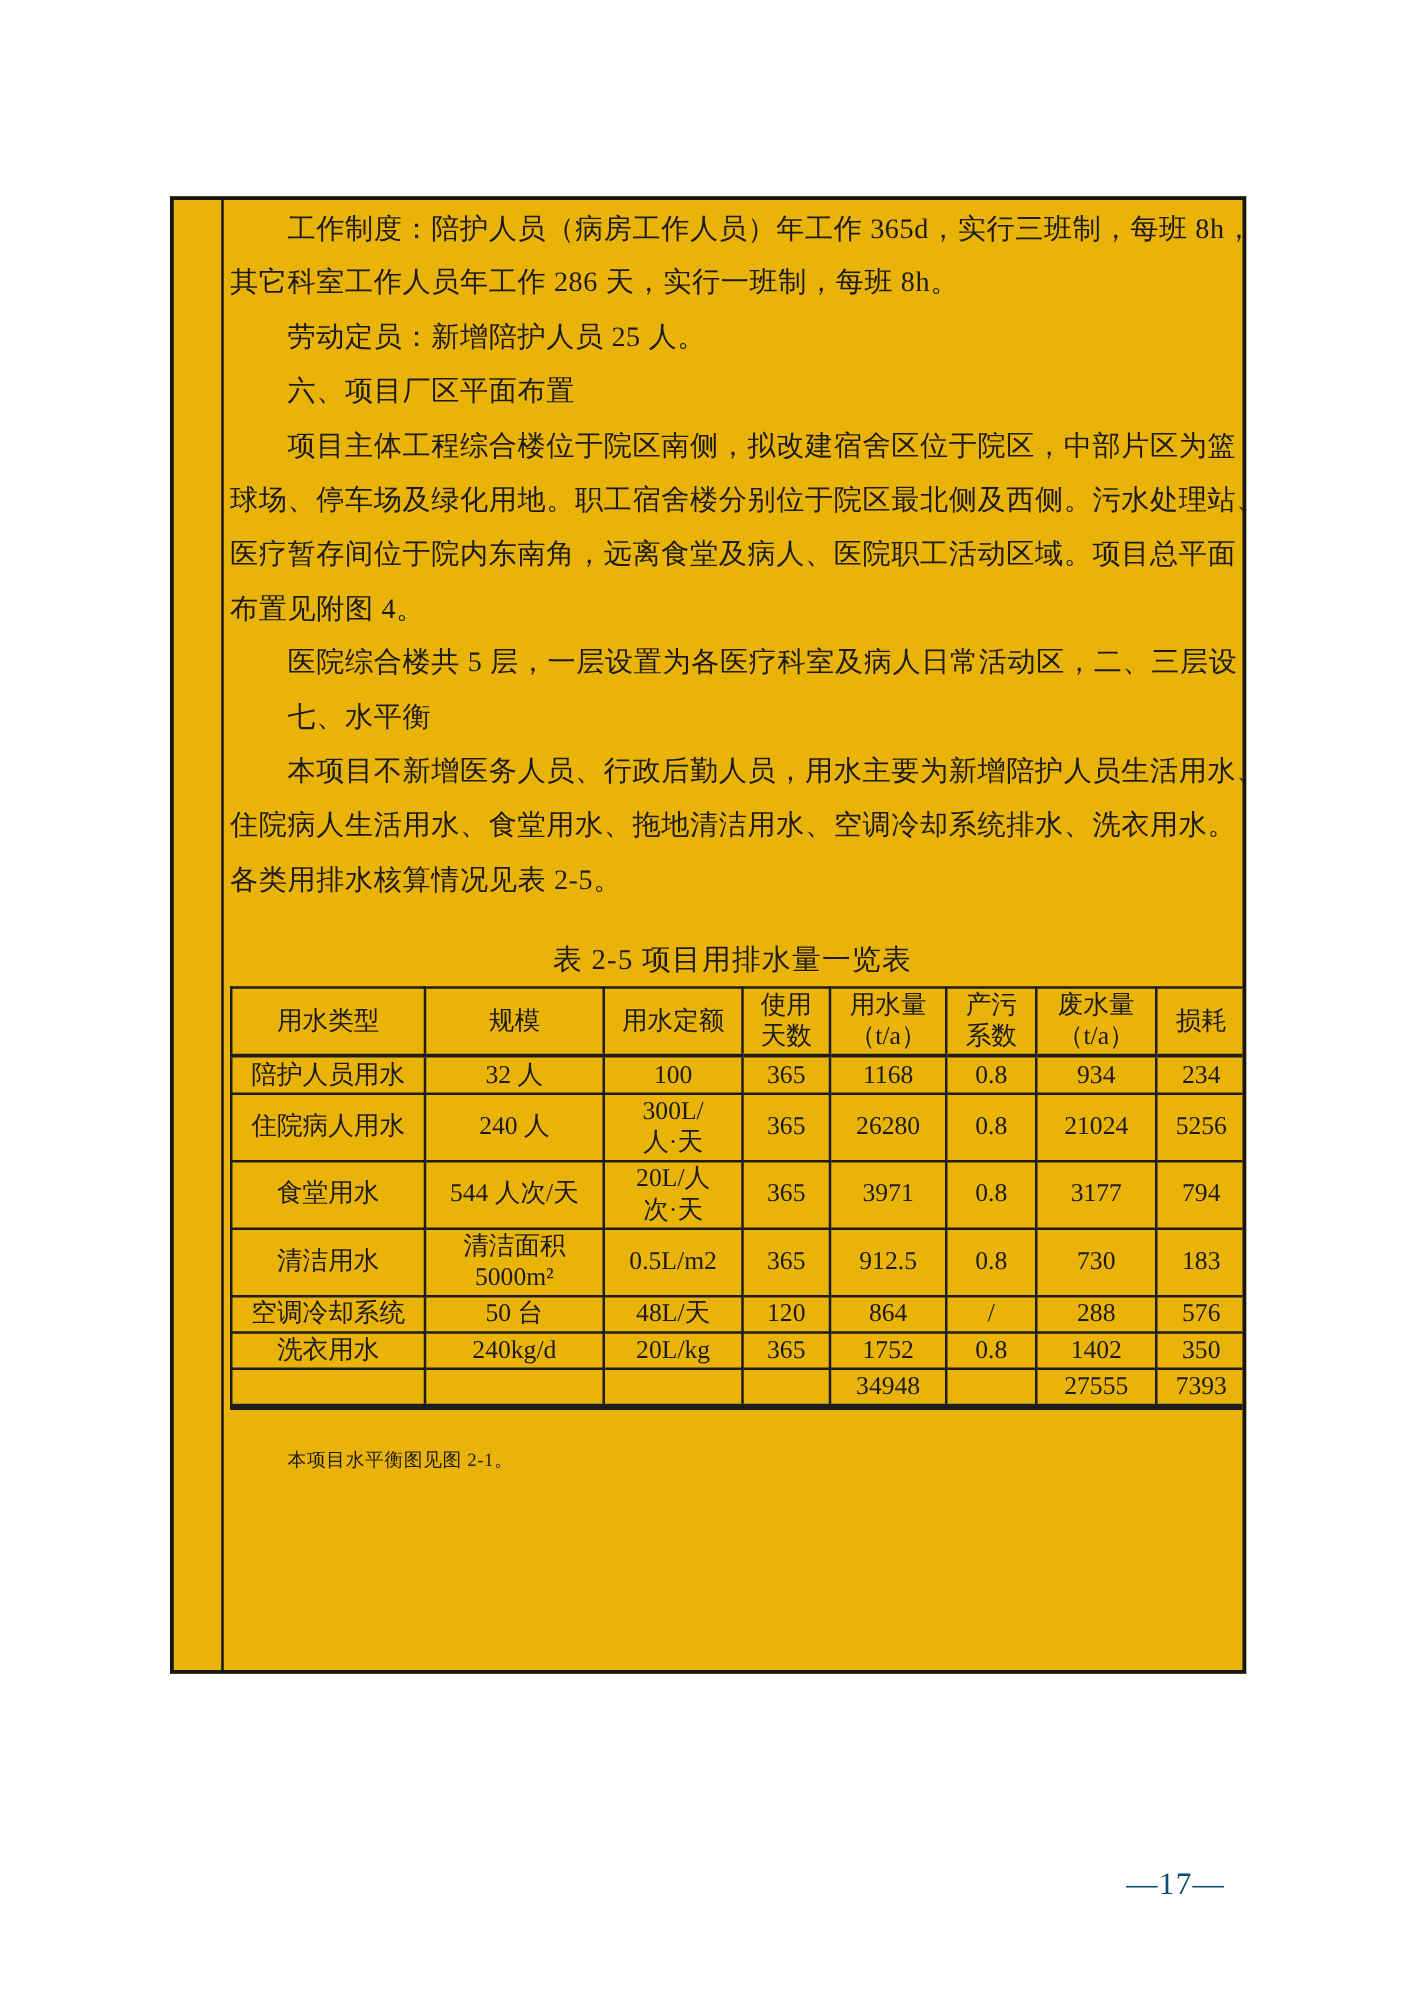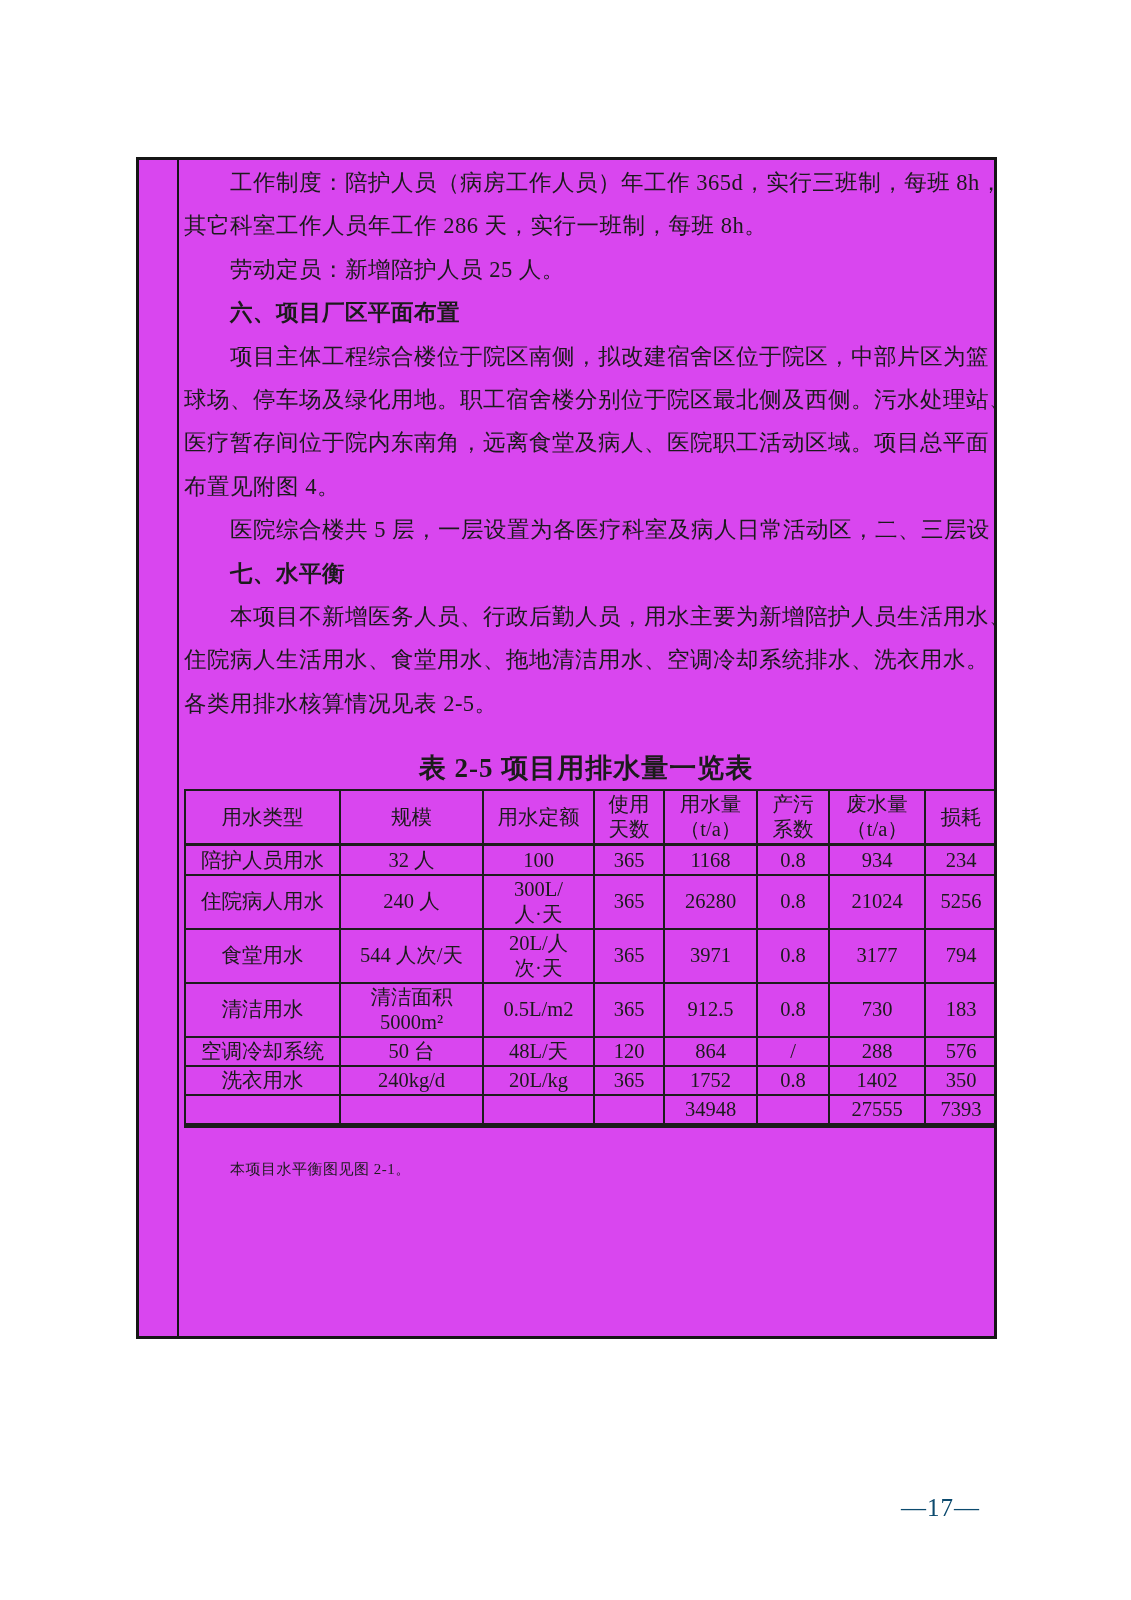--- a/index.html
+++ b/index.html
@@ -16,44 +16,44 @@
   }
   .page-box {
     position: absolute;
     left: 136px;
     top: 157px;
     width: 861px;
     height: 1182px;
     border: 3px solid #151515;
     box-sizing: border-box;
     display: flex;
-    background: #d946ef;
+    background: #eab308;
   }
   .rail {
     width: 38px;
     flex: none;
     border-right: 2px solid #151515;
   }
   .content {
     flex: 1;
     padding: 1px 6px 0 5px;
     overflow: hidden;
   }
   .tline {
     font-size: 22.5px;
     line-height: 43.4px;
     white-space: nowrap;
     letter-spacing: 0.5px;
   }
   .tline.indent { padding-left: 46px; }
-  .tline.heading { padding-left: 46px; font-weight: bold; }
+  .tline.heading { padding-left: 46px; font-weight: normal; }
   .table-title {
     text-align: center;
-    font-weight: bold;
-    font-size: 27px;
+    font-weight: normal;
+    font-size: 23px;
     line-height: 30px;
     margin-top: 28px;
     letter-spacing: 1px;
   }
   table.water {
     margin-top: 6px;
     margin-left: 0px;
     width: 812px;
     border-collapse: collapse;
     table-layout: fixed;

